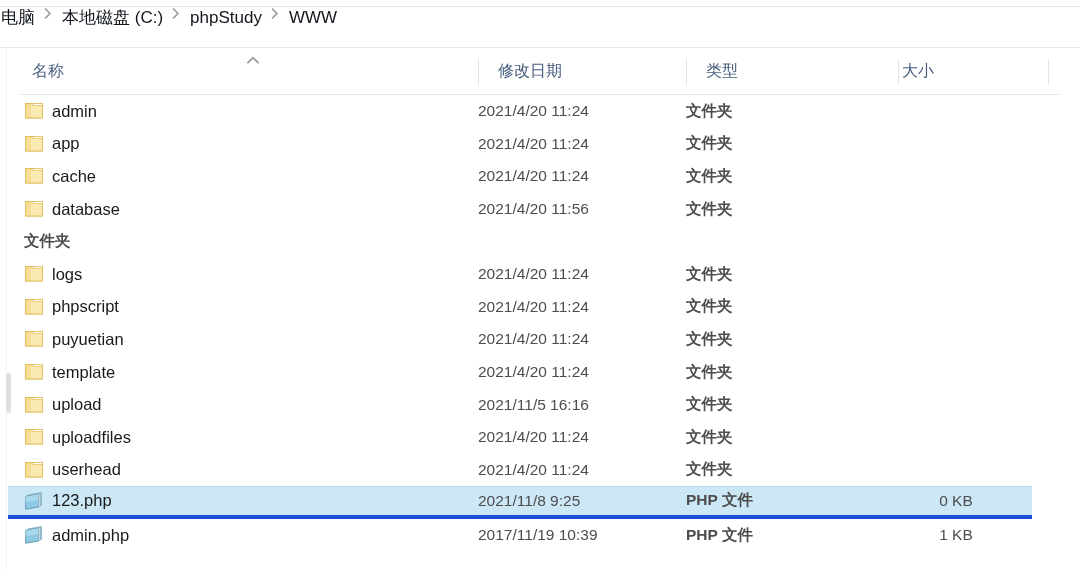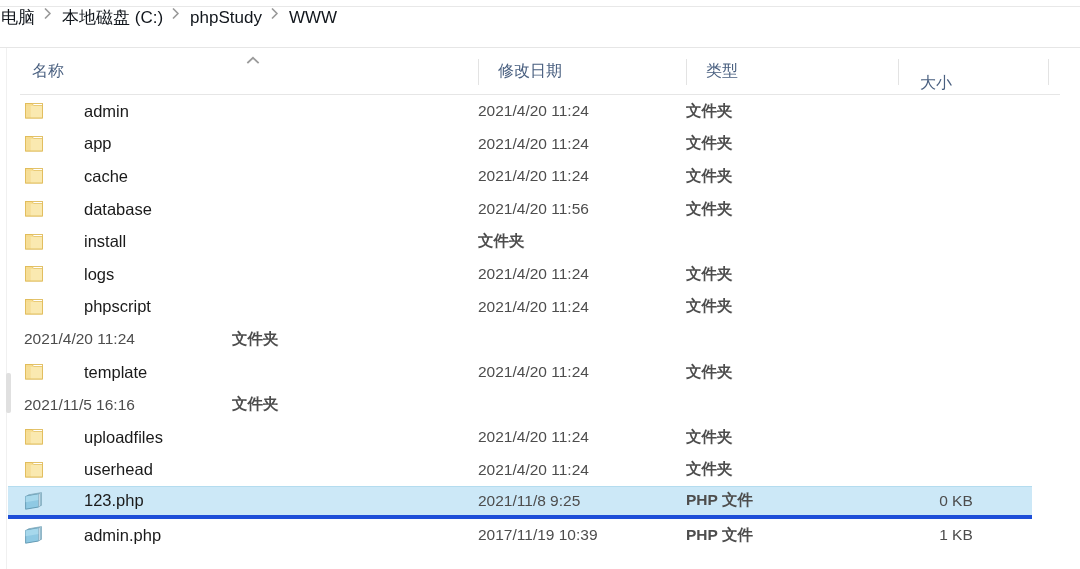--- a/index.html
+++ b/index.html
@@ -154,21 +154,20 @@
     align-items: center;
     justify-content: flex-start;
   }
   .icon-wrap svg { display: block; }
   .name-text {
     font-size: 16.5px;
     color: #1a1a1a;
     white-space: nowrap;
     overflow: hidden;
     text-overflow: ellipsis;
-    margin-left: 32px;
   }
   .cell-date {
     width: 208px;
     flex: 0 0 208px;
     font-size: 15.5px;
     color: #4d4d4d;
     white-space: nowrap;
     box-sizing: border-box;
   }
   .cell-type {
@@ -232,21 +231,21 @@
   <div class="hdr-cell" style="left:478px;width:208px;padding-left:12px;">
     <span class="hdr-label">修改日期</span>
   </div>
   <div class="hdr-divider" style="left:678px;"></div>
 
   <div class="hdr-cell" style="left:686px;width:212px;padding-left:12px;">
     <span class="hdr-label">类型</span>
   </div>
   <div class="hdr-divider" style="left:890px;"></div>
 
-  <div class="hdr-cell" style="left:900px;width:150px;padding-left:12px;align-items:flex-end;">
+  <div class="hdr-cell" style="left:882px;width:150px;padding-left:12px;">
     <span class="hdr-label">大小</span>
   </div>
   <div class="hdr-divider" style="left:1040px;"></div>
 
   <div class="hdr-underline"></div>
 </div>
 
 <div class="sort-caret">
   <svg width="14" height="8" viewBox="0 0 14 8">
     <path d="M2 6.5 L7 1.8 L12 6.5" fill="none" stroke="#9b9b9b" stroke-width="1.8" stroke-linecap="square"></path>
@@ -312,31 +311,20 @@
     <rect x="1.5" y="1.5" width="17" height="14.5" fill="none" stroke="#e0bc5b" stroke-width="0.9"></rect>
   </svg>
         </span>
         <span class="name-text">database</span>
       </div>
       <div class="cell-date">2021/4/20 11:56</div>
       <div class="cell-type">文件夹</div>
       <div class="cell-size"></div>
     </div>
     <div class="row">
-      <div class="cell-name">
-        <span class="icon-wrap">
-          <svg width="20" height="18" viewBox="0 0 20 18">
-    <path d="M1.5 1.5 h6.4 l1.9 2.1 h8.7 v12.4 h-17 z" fill="#f7dc8e" stroke="#e3bf5e" stroke-width="0.9"></path>
-    <path d="M1.5 3.9 h17 v12.1 h-17 z" fill="#fae9b0" stroke="none"></path>
-    <path d="M1.5 16 v-12.1 h5.2 v12.1 z" fill="#f3d684" stroke="none" opacity="0.55"></path>
-    <rect x="1.5" y="1.5" width="17" height="14.5" fill="none" stroke="#e0bc5b" stroke-width="0.9"></rect>
-  </svg>
-        </span>
-        <span class="name-text">install</span>
-      </div>
       <div class="cell-type">文件夹</div>
       <div class="cell-size"></div>
     </div>
     <div class="row">
       <div class="cell-name">
         <span class="icon-wrap">
           <svg width="20" height="18" viewBox="0 0 20 18">
     <path d="M1.5 1.5 h6.4 l1.9 2.1 h8.7 v12.4 h-17 z" fill="#f7dc8e" stroke="#e3bf5e" stroke-width="0.9"></path>
     <path d="M1.5 3.9 h17 v12.1 h-17 z" fill="#fae9b0" stroke="none"></path>
     <path d="M1.5 16 v-12.1 h5.2 v12.1 z" fill="#f3d684" stroke="none" opacity="0.55"></path>
@@ -359,20 +347,31 @@
     <rect x="1.5" y="1.5" width="17" height="14.5" fill="none" stroke="#e0bc5b" stroke-width="0.9"></rect>
   </svg>
         </span>
         <span class="name-text">phpscript</span>
       </div>
       <div class="cell-date">2021/4/20 11:24</div>
       <div class="cell-type">文件夹</div>
       <div class="cell-size"></div>
     </div>
     <div class="row">
+      <div class="cell-name">
+        <span class="icon-wrap">
+          <svg width="20" height="18" viewBox="0 0 20 18">
+    <path d="M1.5 1.5 h6.4 l1.9 2.1 h8.7 v12.4 h-17 z" fill="#f7dc8e" stroke="#e3bf5e" stroke-width="0.9"></path>
+    <path d="M1.5 3.9 h17 v12.1 h-17 z" fill="#fae9b0" stroke="none"></path>
+    <path d="M1.5 16 v-12.1 h5.2 v12.1 z" fill="#f3d684" stroke="none" opacity="0.55"></path>
+    <rect x="1.5" y="1.5" width="17" height="14.5" fill="none" stroke="#e0bc5b" stroke-width="0.9"></rect>
+  </svg>
+        </span>
+        <span class="name-text">puyuetian</span>
+      </div>
       <div class="cell-date">2021/4/20 11:24</div>
       <div class="cell-type">文件夹</div>
       <div class="cell-size"></div>
     </div>
     <div class="row">
       <div class="cell-name">
         <span class="icon-wrap">
           <svg width="20" height="18" viewBox="0 0 20 18">
     <path d="M1.5 1.5 h6.4 l1.9 2.1 h8.7 v12.4 h-17 z" fill="#f7dc8e" stroke="#e3bf5e" stroke-width="0.9"></path>
     <path d="M1.5 3.9 h17 v12.1 h-17 z" fill="#fae9b0" stroke="none"></path>
@@ -380,20 +379,31 @@
     <rect x="1.5" y="1.5" width="17" height="14.5" fill="none" stroke="#e0bc5b" stroke-width="0.9"></rect>
   </svg>
         </span>
         <span class="name-text">template</span>
       </div>
       <div class="cell-date">2021/4/20 11:24</div>
       <div class="cell-type">文件夹</div>
       <div class="cell-size"></div>
     </div>
     <div class="row">
+      <div class="cell-name">
+        <span class="icon-wrap">
+          <svg width="20" height="18" viewBox="0 0 20 18">
+    <path d="M1.5 1.5 h6.4 l1.9 2.1 h8.7 v12.4 h-17 z" fill="#f7dc8e" stroke="#e3bf5e" stroke-width="0.9"></path>
+    <path d="M1.5 3.9 h17 v12.1 h-17 z" fill="#fae9b0" stroke="none"></path>
+    <path d="M1.5 16 v-12.1 h5.2 v12.1 z" fill="#f3d684" stroke="none" opacity="0.55"></path>
+    <rect x="1.5" y="1.5" width="17" height="14.5" fill="none" stroke="#e0bc5b" stroke-width="0.9"></rect>
+  </svg>
+        </span>
+        <span class="name-text">upload</span>
+      </div>
       <div class="cell-date">2021/11/5 16:16</div>
       <div class="cell-type">文件夹</div>
       <div class="cell-size"></div>
     </div>
     <div class="row">
       <div class="cell-name">
         <span class="icon-wrap">
           <svg width="20" height="18" viewBox="0 0 20 18">
     <path d="M1.5 1.5 h6.4 l1.9 2.1 h8.7 v12.4 h-17 z" fill="#f7dc8e" stroke="#e3bf5e" stroke-width="0.9"></path>
     <path d="M1.5 3.9 h17 v12.1 h-17 z" fill="#fae9b0" stroke="none"></path>

